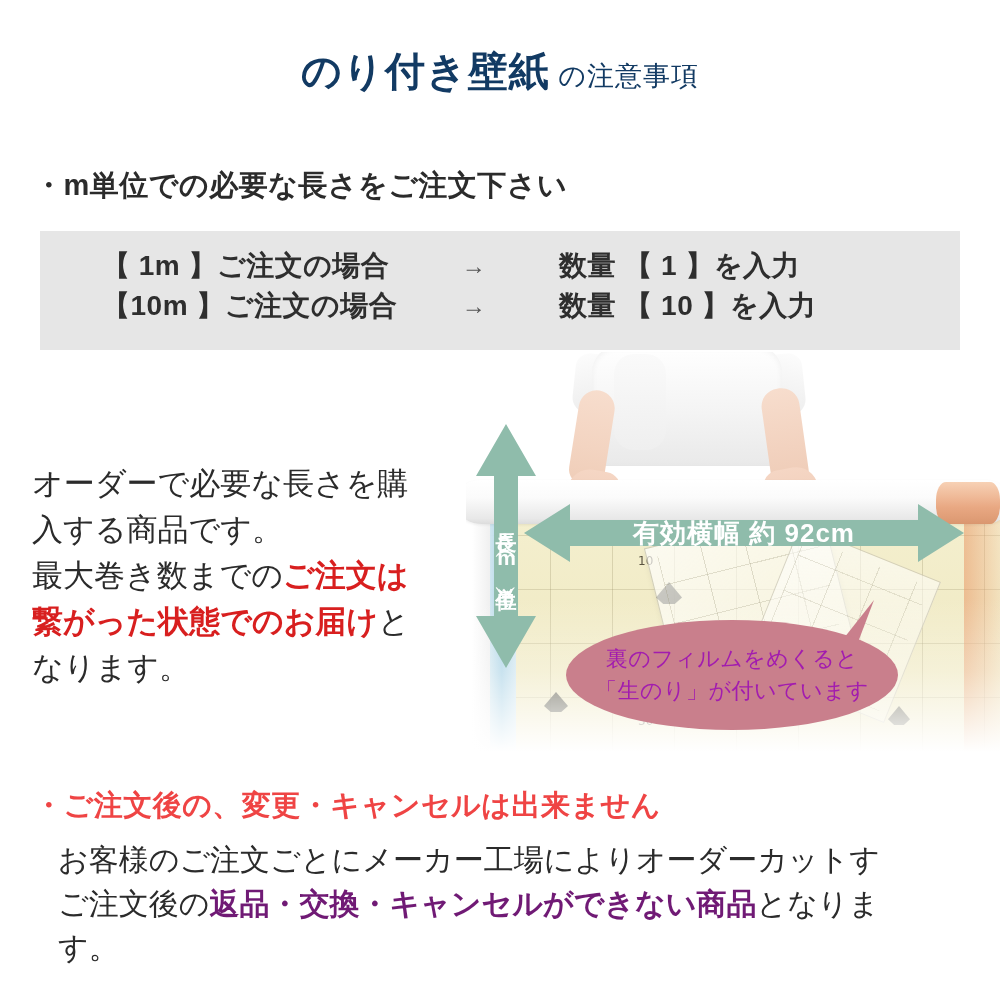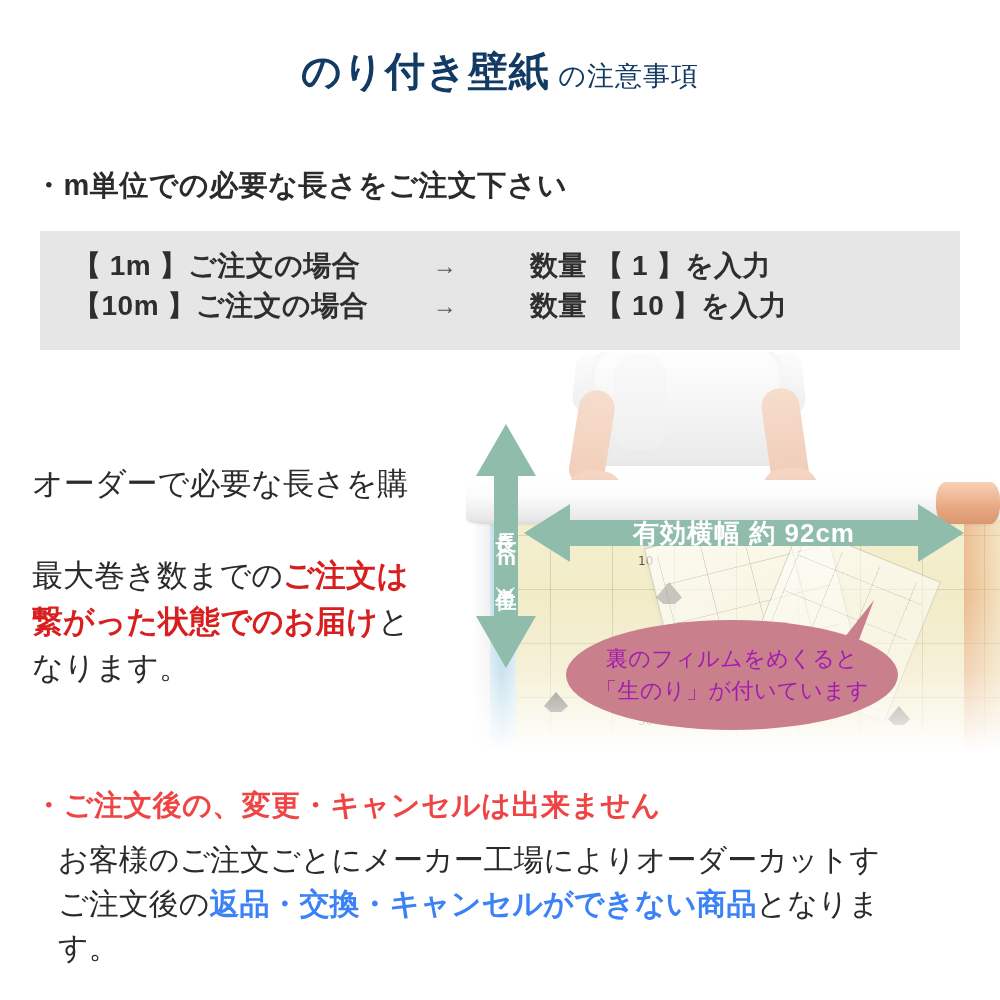--- a/index.html
+++ b/index.html
@@ -36,21 +36,21 @@
     background:#e6e6e6;
   }
   .gb-row{
     position:absolute;left:0;width:920px;height:52px;
     display:flex;align-items:center;
     font-size:28px;color:#2e2e2e;font-weight:bold;
     letter-spacing:.5px;white-space:nowrap;
   }
   .gb-row.r1{top:9px;}
   .gb-row.r2{top:49px;}
-  .gb-c1{width:350px;padding-left:33px;box-sizing:border-box;}
+  .gb-c1{width:350px;padding-left:33px;box-sizing:border-box;margin-left:29px;}
   .gb-arrow{width:110px;text-align:center;font-size:24px;color:#555;font-weight:normal;}
   .gb-c2{flex:1;padding-left:30px;box-sizing:border-box;}
 
   
   .para-left{
     position:absolute;left:32px;top:415px;width:430px;
     font-size:31px;line-height:46px;color:#2b2b2b;
     letter-spacing:0px;
   }
   .para-left .red{color:#d81f1f;font-weight:bold;}
@@ -243,21 +243,21 @@
   
   .bullet2{
     position:absolute;left:34px;top:786px;
     font-size:29px;font-weight:bold;color:#ef4444;
     letter-spacing:.5px;white-space:nowrap;
   }
   .para-bottom{
     position:absolute;left:58px;top:838px;width:912px;
     font-size:30px;line-height:44px;color:#2b2b2b;letter-spacing:0px;
   }
-  .para-bottom .red{color:#3b82f6;font-weight:bold;}
+  .para-bottom .red{color:#701a75;font-weight:bold;}
 </style>
 </head>
 <body>
 
 <div class="page">
 
   <div class="title">
     <span>のり付き壁紙</span><span class="t-sub"> の注意事項</span>
   </div>
 
@@ -272,21 +272,21 @@
     <div class="gb-row r2">
       <div class="gb-c1">【10m 】ご注文の場合</div>
       <div class="gb-arrow">→</div>
       <div class="gb-c2">数量 【 10 】を入力</div>
     </div>
   </div>
 
   <div class="para-left">
     <br>
     <span>オーダーで必要な長さを購</span><br>
-    <br>
+    <span>入する商品です。</span><br>
     <span>最大巻き数までの</span><span class="red">ご注文は</span><br>
     <span class="red">繋がった状態でのお届け</span><span>と</span><br>
     <span>なります。</span>
   </div>
 
   <div class="photo">
     <div class="sleeveL"></div>
     <div class="sleeveR"></div>
     <div class="shirt"></div>
     <div class="armL"></div>

